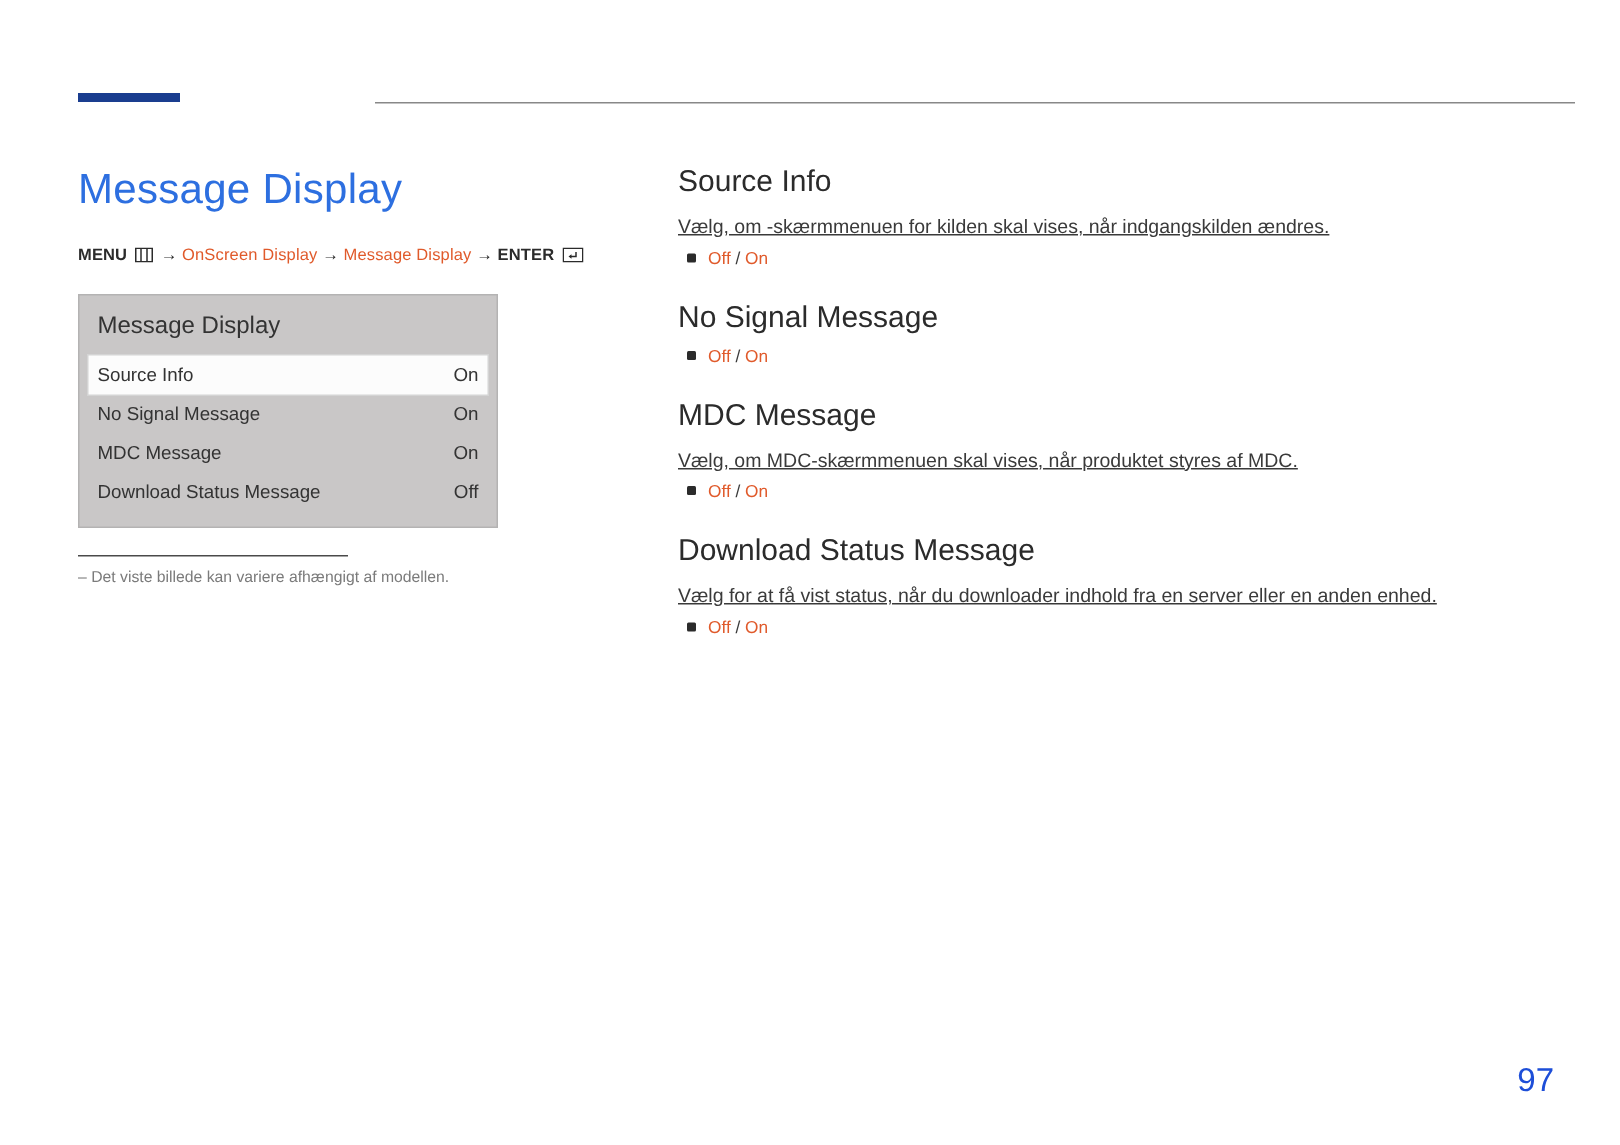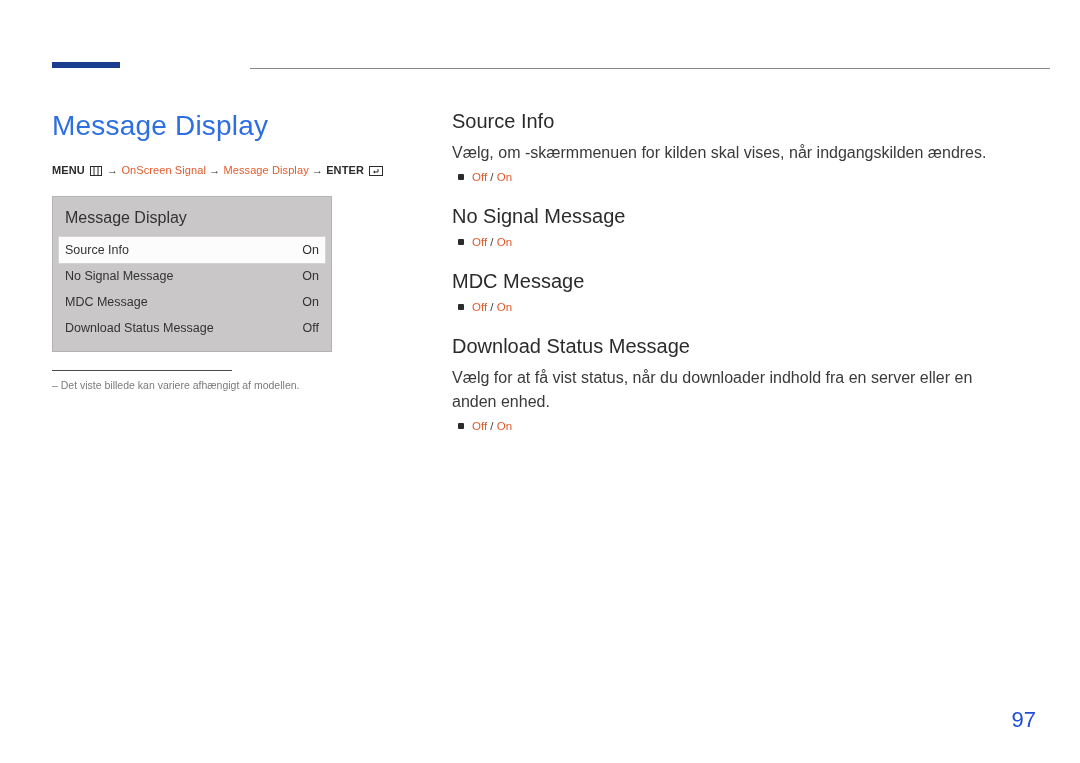--- a/index.html
+++ b/index.html
@@ -53,21 +53,21 @@
     box-shadow: 0 0 0 1px #d4d4d4;
   }
 
   .footnote-rule {
     width: 180px; border-top: 1px solid #4a4a4a; margin: 18px 0 8px 0;
   }
   .footnote { font-size: 10.5px; color: #7b7b7b; }
 
   .sec { margin-bottom: 22px; }
   .h2 { font-size: 20px; color: #2b2b2b; margin-bottom: 8px; font-weight: 400; }
-  .desc { font-size: 16px; color: #3a3a3a; line-height: 1.5; margin-bottom: 6px; }
+  .desc { font-size: 13px; color: #3a3a3a; line-height: 1.5; margin-bottom: 6px; text-decoration: underline; }
   .opts { font-size: 11.5px; color: #3a3a3a; padding-left: 6px; }
   .opts .bullet { display: inline-block; width: 6px; height: 6px; background: #2b2b2b; margin-right: 8px; vertical-align: 1px; border-radius: 1px; }
   .opts .accent { color: #e05a2b; }
 
   .page-num {
     position: absolute;
     right: 44px; bottom: 30px;
     font-size: 22px; color: #1d4ed8;
   }
 </style>
@@ -85,21 +85,21 @@
       <div class="breadcrumb">
         <b>MENU</b>
         <span class="icon">
           <svg width="12" height="10" viewBox="0 0 12 10">
               <rect x="0.5" y="0.5" width="11" height="9" fill="none" stroke="#2b2b2b"></rect>
               <line x1="4" y1="1" x2="4" y2="9" stroke="#2b2b2b"></line>
               <line x1="8" y1="1" x2="8" y2="9" stroke="#2b2b2b"></line>
             </svg>
         </span>
         <span>→</span>
-        <span class="accent">OnScreen Signal</span>
+        <span class="accent">OnScreen Display</span>
         <span>→</span>
         <span class="accent">Message Display</span>
         <span>→</span>
         <b>ENTER</b>
         <span class="icon">
           <svg width="14" height="10" viewBox="0 0 14 10">
               <rect x="0.5" y="0.5" width="13" height="9" fill="none" stroke="#2b2b2b"></rect>
               <path d="M9 3 v3 h-4" fill="none" stroke="#2b2b2b"></path>
               <path d="M6 4.5 L4 6 L6 7.5 Z" fill="#2b2b2b"></path>
             </svg>
@@ -137,20 +137,21 @@
           <div class="h2">Source Info</div>
           <div class="desc">Vælg, om -skærmmenuen for kilden skal vises, når indgangskilden ændres.</div>
           <div class="opts"><span class="bullet"></span><span class="accent">Off</span><span> / </span><span class="accent">On</span></div>
         </div>
         <div class="sec">
           <div class="h2">No Signal Message</div>
           <div class="opts"><span class="bullet"></span><span class="accent">Off</span><span> / </span><span class="accent">On</span></div>
         </div>
         <div class="sec">
           <div class="h2">MDC Message</div>
+          <div class="desc">Vælg, om MDC-skærmmenuen skal vises, når produktet styres af MDC.</div>
           <div class="opts"><span class="bullet"></span><span class="accent">Off</span><span> / </span><span class="accent">On</span></div>
         </div>
         <div class="sec">
           <div class="h2">Download Status Message</div>
           <div class="desc">Vælg for at få vist status, når du downloader indhold fra en server eller en anden enhed.</div>
           <div class="opts"><span class="bullet"></span><span class="accent">Off</span><span> / </span><span class="accent">On</span></div>
         </div>
       </div>
   </div>
 

